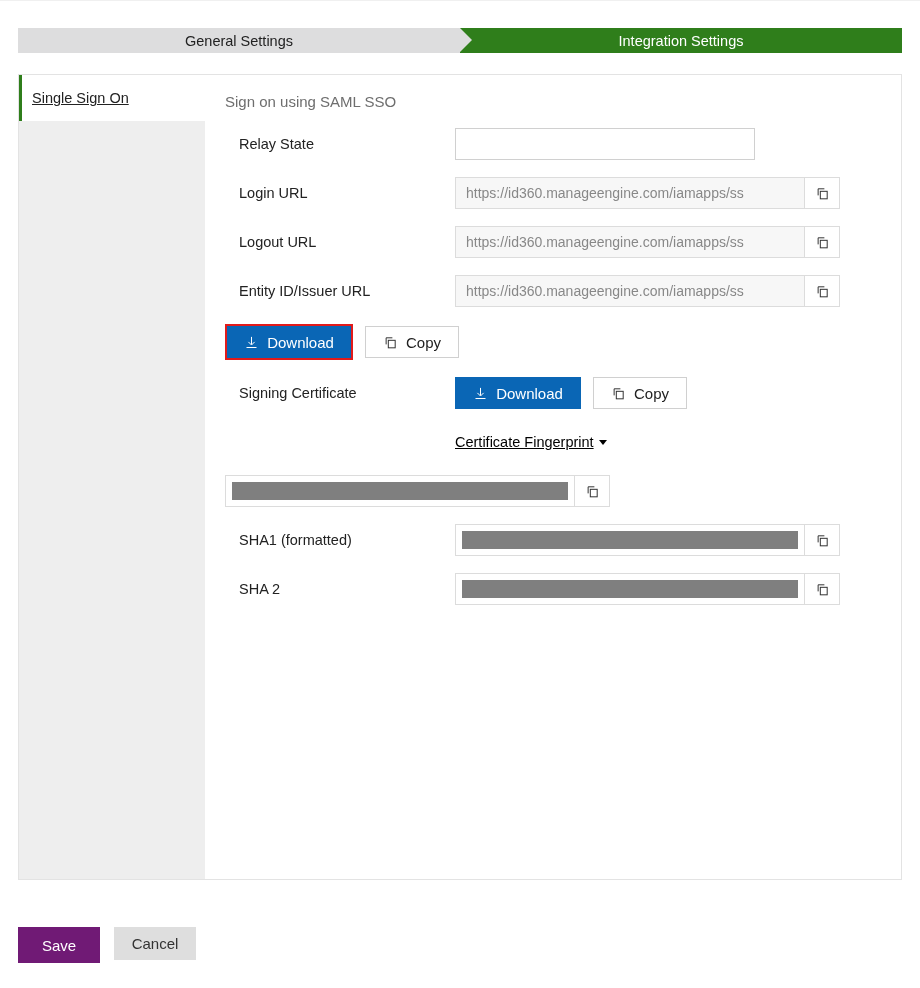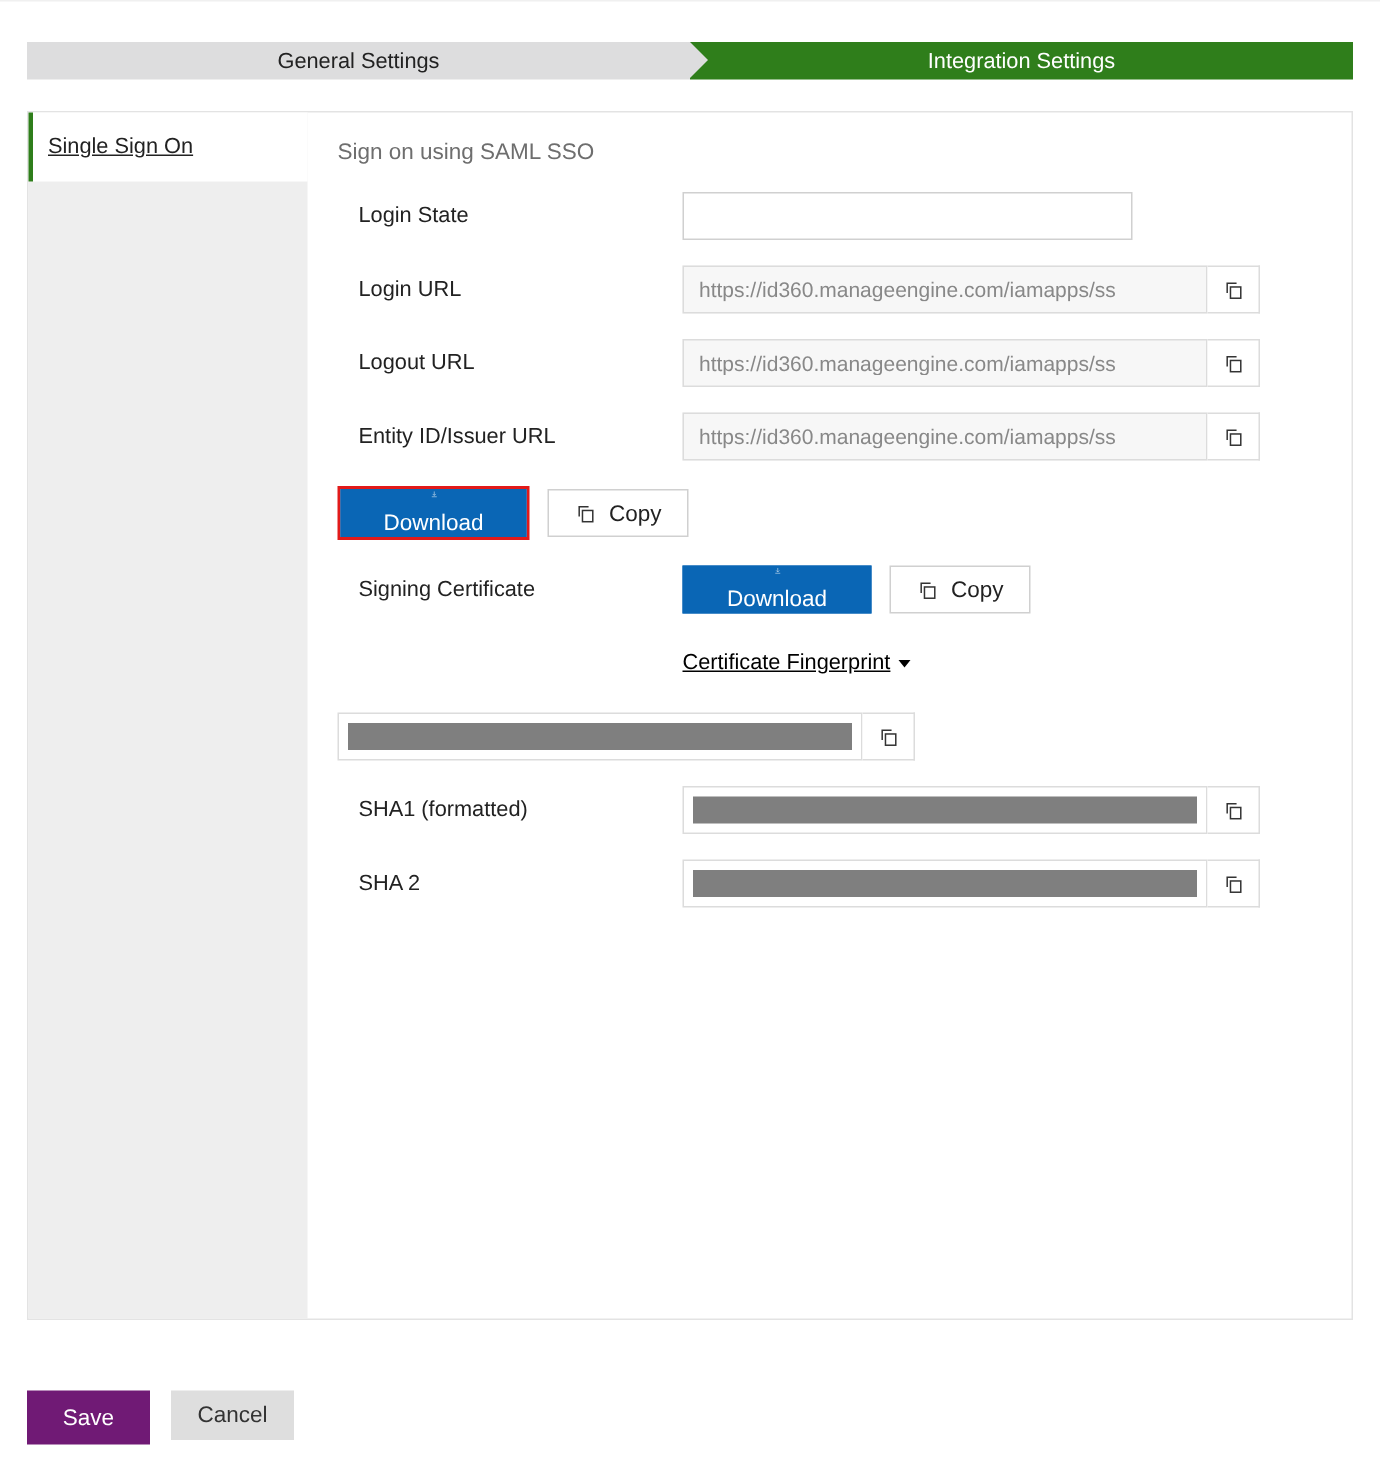--- a/index.html
+++ b/index.html
@@ -36,21 +36,21 @@
     .copy-cell { width: 35px; height: 32px; border: 1px solid #dcdcdc; border-left: none; background: #fff; display: flex; align-items: center; justify-content: center; cursor: pointer; }
     
     .readonly-redacted { flex:1; height:32px; border:1px solid #dcdcdc; background:#fff; display:flex; align-items:center; padding:0 6px; }
     .redaction-bar { height:18px; background:#7f7f7f; width:100%; }
     
     .expand-link { font-size: 14.5px; color: #000; text-decoration: underline; cursor: pointer; display: inline-flex; align-items: center; gap: 5px; }
     .caret { display:inline-block; width:0; height:0; border-left:4px solid transparent; border-right:4px solid transparent; border-top:5px solid #000; }
     
     .btn-row { display:flex; gap:12px; }
     .btn { height: 32px; min-width: 126px; display: inline-flex; align-items: center; justify-content: center; gap: 8px; font-size: 15px; font-family: inherit; cursor: pointer; border: 1px solid transparent; padding: 0 14px; }
-    .btn-primary { background: #0a66b5; color: #fff; border-color: #0a66b5; flex-direction: column; }
+    .btn-primary { background: #0a66b5; color: #fff; border-color: #0a66b5; }
     .btn-secondary { background: #fff; color: #222; border: 1px solid #d0d0d0; min-width: 94px; }
     .btn-highlight-wrap { border: 2.5px solid #e21a1a; padding: 0; display:inline-flex; }
     .btn-highlight-wrap .btn { min-width: 124px; }
     
     .footer-actions { padding: 47px 18px 24px 18px; display:flex; gap:14px; }
     .btn-save { background:#701a75; color:#fff; border:none; height:36px; width:82px; font-size:15px; cursor:pointer; }
     .btn-cancel { background:#dedede; color:#333; border:none; height:33px; width:82px; font-size:15px; cursor:pointer; }
     
     .icon-svg { width:15px; height:15px; stroke:#333; stroke-width:1.6; fill:none; }
     .icon-svg.white { stroke:#fff; }
@@ -67,21 +67,21 @@
 
 <div class="panel">
   <div class="sidebar">
     <div class="sidebar-item active">Single Sign On</div>
   </div>
 
   <div class="content">
     <div class="section-title">Sign on using SAML SSO</div>
 
     <div class="form-row">
-      <div class="form-label">Login State</div>
+      <div class="form-label">Relay State</div>
       <div class="form-field">
         <input type="text" class="text-input" value="" style="">
       </div>
     </div>
 
 
     <div class="form-row">
       <div class="form-label">Login URL</div>
       <div class="form-field">
         <div class="readonly-group">

